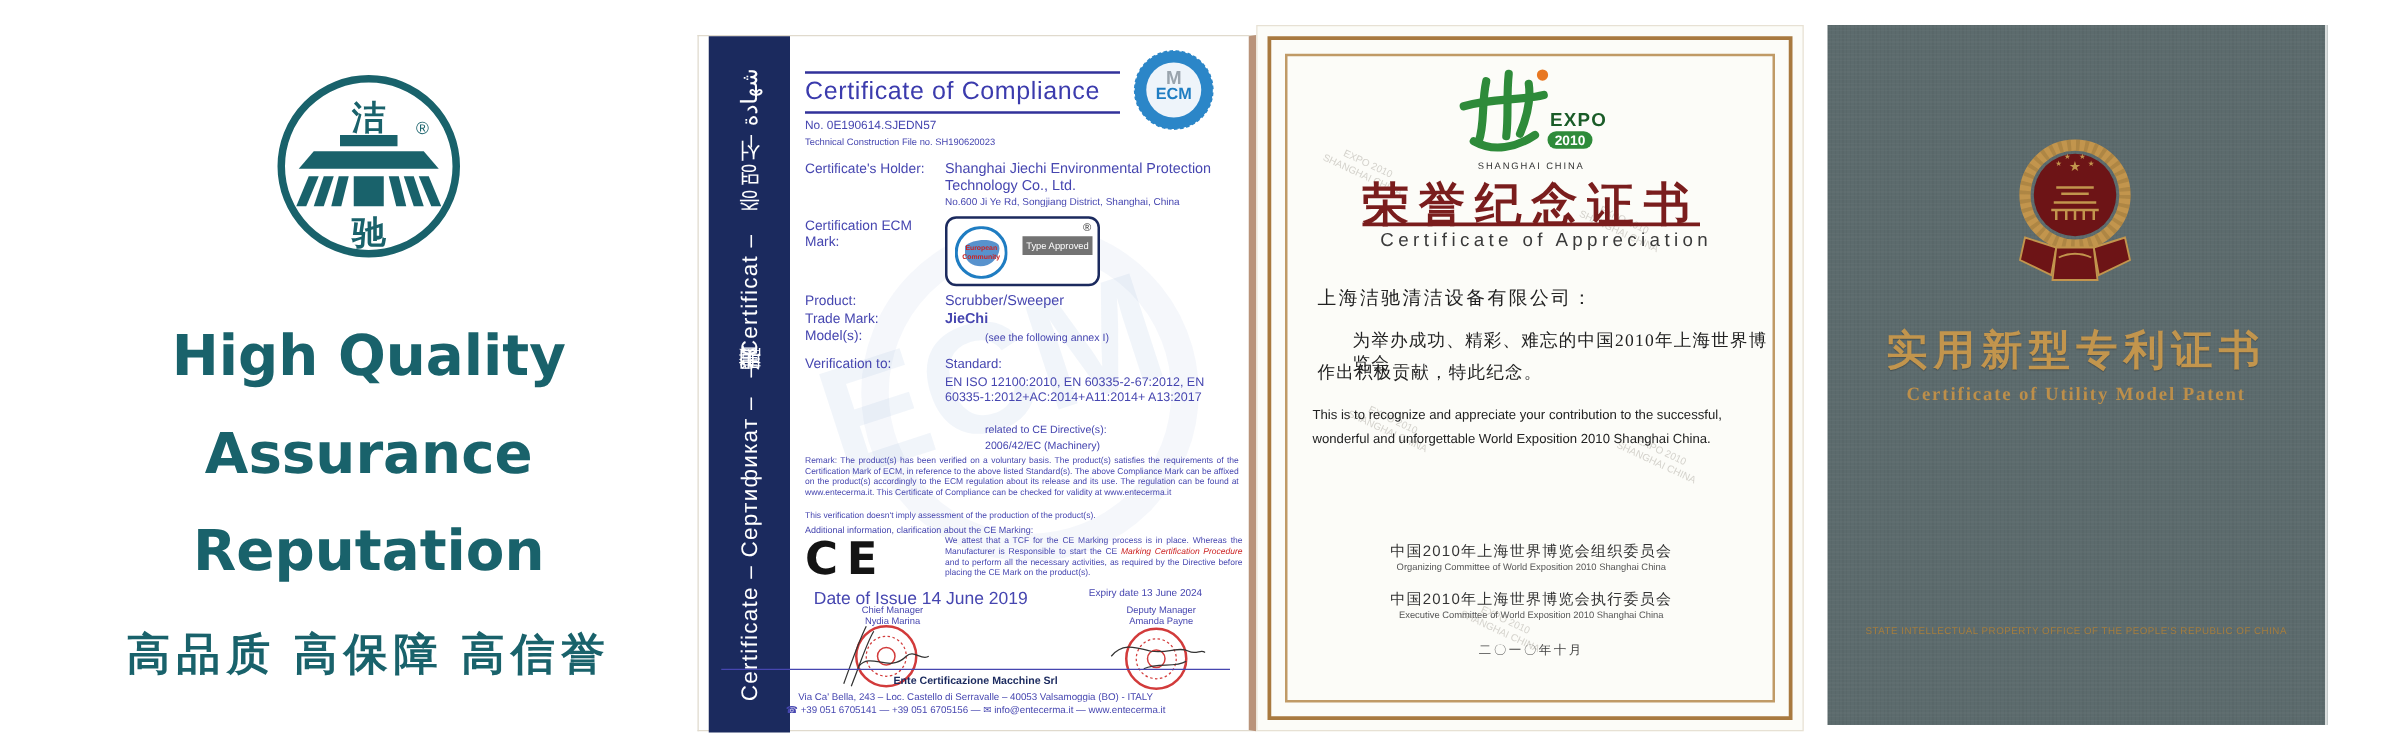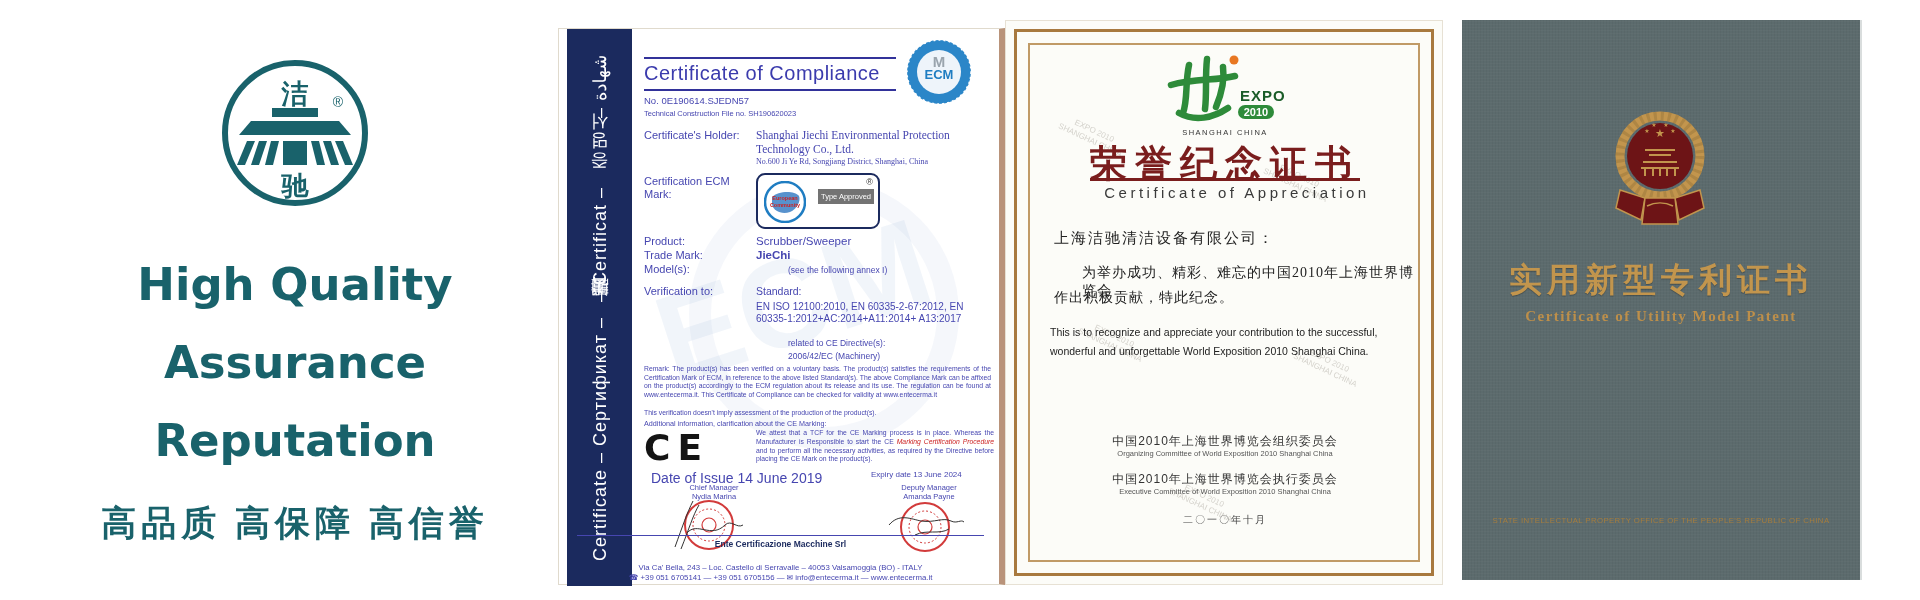--- a/index.html
+++ b/index.html
@@ -47,21 +47,21 @@
   .ce-red{color:#cc2222;font-style:italic;}
   .date-issue{position:absolute;left:92px;top:441px;font-size:14px;color:#4646b0;}
   .date-expiry{position:absolute;left:312px;top:441px;font-size:8px;color:#4646b0;}
   .mgr{position:absolute;top:454px;width:140px;text-align:center;font-size:7.5px;line-height:9px;color:#4646b0;}
   .mgr-chief{left:85px;} .mgr-deputy{left:300px;}
   .stamp{position:absolute;top:466px;width:80px;height:60px;}
   .stamp-l{left:108px;} .stamp-r{left:326px;}
   .ecm-footer{position:absolute;left:18px;top:506px;width:407px;border-top:1.5px solid #4646b0;
           padding-top:3px;text-align:center;color:#4646b0;}
   .foot-co{font-size:8.5px;font-weight:bold;color:#1b2a5e;}
-  .foot-ad{font-size:7.8px;margin-top:14px;}
+  .foot-ad{font-size:7.8px;margin-top:4px;}
   .foot-ct{font-size:7.8px;margin-top:1px;}
   .ecm-badge-top{position:absolute;left:347px;top:10px;width:66px;height:66px;}
   .mark-box{position:absolute;left:197px;top:144px;width:124px;height:56px;border:2px solid #1b2a5e;
           border-radius:9px;box-sizing:border-box;background:#fff;}
   .mark-reg{position:absolute;right:5px;top:2px;font-size:9px;color:#333;}
   .typ-box{position:absolute;left:60px;top:14px;width:56px;height:15px;background:#737373;color:#fff;
           font-size:7.5px;line-height:9px;display:flex;align-items:center;justify-content:center;
           text-align:center;}
 
   
@@ -98,21 +98,21 @@
       border-right:2px solid #d9dddd;}
   .patent-emblem{position:absolute;left:145px;top:90px;width:106px;height:120px;}
   .patent-title-cn{position:absolute;left:0;top:238px;width:398px;text-align:center;font-size:33px;
       font-weight:bold;color:#c2954d;letter-spacing:5px;font-family:"Liberation Serif",serif;
       text-shadow:0 1px 1px rgba(0,0,0,0.25);}
   .patent-title-en{position:absolute;left:0;top:288px;width:398px;text-align:center;font-size:15px;
       font-weight:bold;color:#bd8f4a;letter-spacing:1.5px;font-family:"Liberation Serif",serif;}
   .patent-office-cn{position:absolute;left:0;top:452px;width:398px;text-align:center;font-size:19px;
       color:#ad8142;letter-spacing:3px;font-family:"Liberation Serif",serif;}
   .patent-office-en{position:absolute;left:0;top:480px;width:398px;text-align:center;font-size:7.8px;
-      color:#a57d3e;letter-spacing:0.4px;margin-top:16px;}
+      color:#a57d3e;letter-spacing:0.4px;}
 </style>
 </head>
 <body>
 
 <div class="banner">
 
   <div class="brand">
     <svg class="brand-logo" viewBox="0 0 160 160">
       <circle cx="80" cy="78" r="70" fill="none" stroke="#19626B" stroke-width="6"></circle>
       <text x="80" y="48" font-size="27" font-weight="bold" fill="#19626B" text-anchor="middle">洁</text>
@@ -151,21 +151,21 @@
       <circle cx="33" cy="33" r="32" fill="none" stroke="#ffffff" stroke-width="1.5" stroke-dasharray="2 3"></circle>
       <circle cx="33" cy="33" r="22" fill="#eef4fa"></circle>
       <text x="33" y="28" font-size="15" font-weight="bold" fill="#9aa4ad" text-anchor="middle">M</text>
       <text x="33" y="40" font-size="13" font-weight="bold" fill="#1f7dc2" text-anchor="middle">ECM</text>
     </svg>
 
     <div class="ecm-no">No. 0E190614.SJEDN57</div>
     <div class="ecm-file">Technical Construction File no. SH190620023</div>
 
     <div class="ecm-label" style="top:100px;">Certificate's Holder:</div>
-    <div class="ecm-value" style="top:100px;font-family:Liberation Serif, serif;">
+    <div class="ecm-value" style="top:100px;">
       <span>Shanghai Jiechi Environmental Protection Technology Co., Ltd.</span>
       <div class="ecm-addr">No.600 Ji Ye Rd, Songjiang District, Shanghai, China</div>
     </div>
 
     <div class="ecm-label" style="top:146px;">Certification ECM Mark:</div>
     <div class="mark-box">
       <svg style="position:absolute;left:6px;top:6px;" width="42" height="42" viewBox="0 0 42 42">
         <circle cx="21" cy="21" r="20" fill="#ffffff" stroke="#1f7dc2" stroke-width="2.5"></circle>
         <path d="M8,16 C14,10 30,9 35,15 C37,20 33,28 26,31 C18,34 9,30 8,23 Z" fill="#3b7fc4" opacity="0.85"></path>
         <text x="21" y="19" font-size="5.5" font-weight="bold" fill="#cc2222" text-anchor="middle">European</text>

